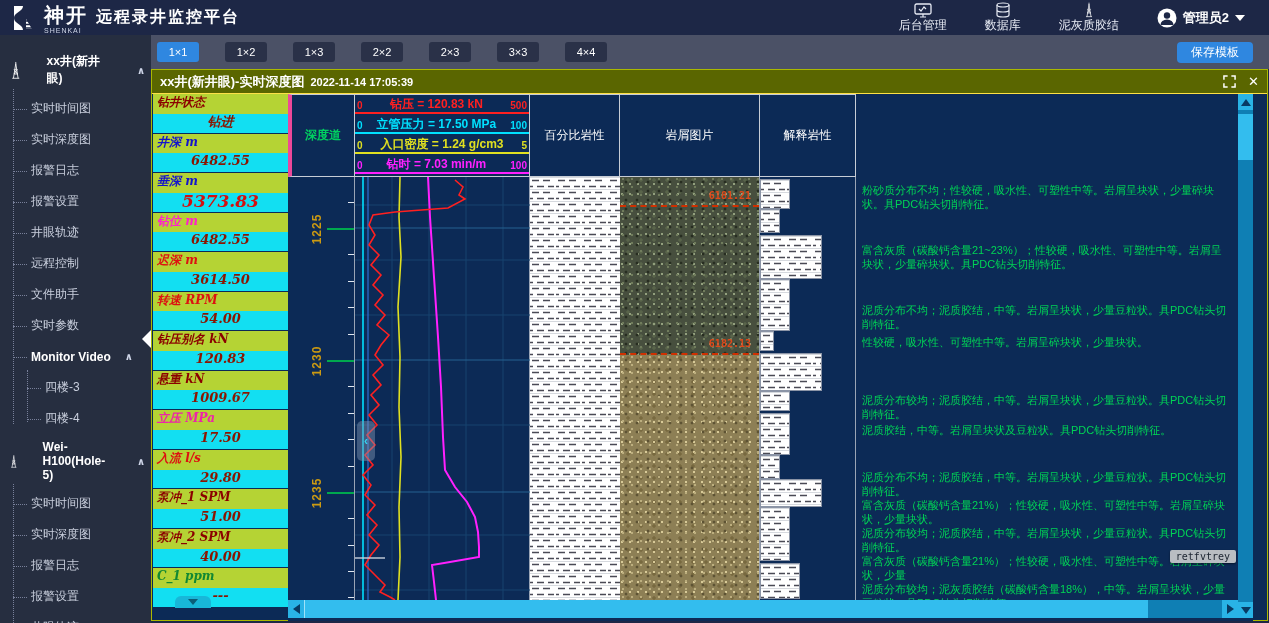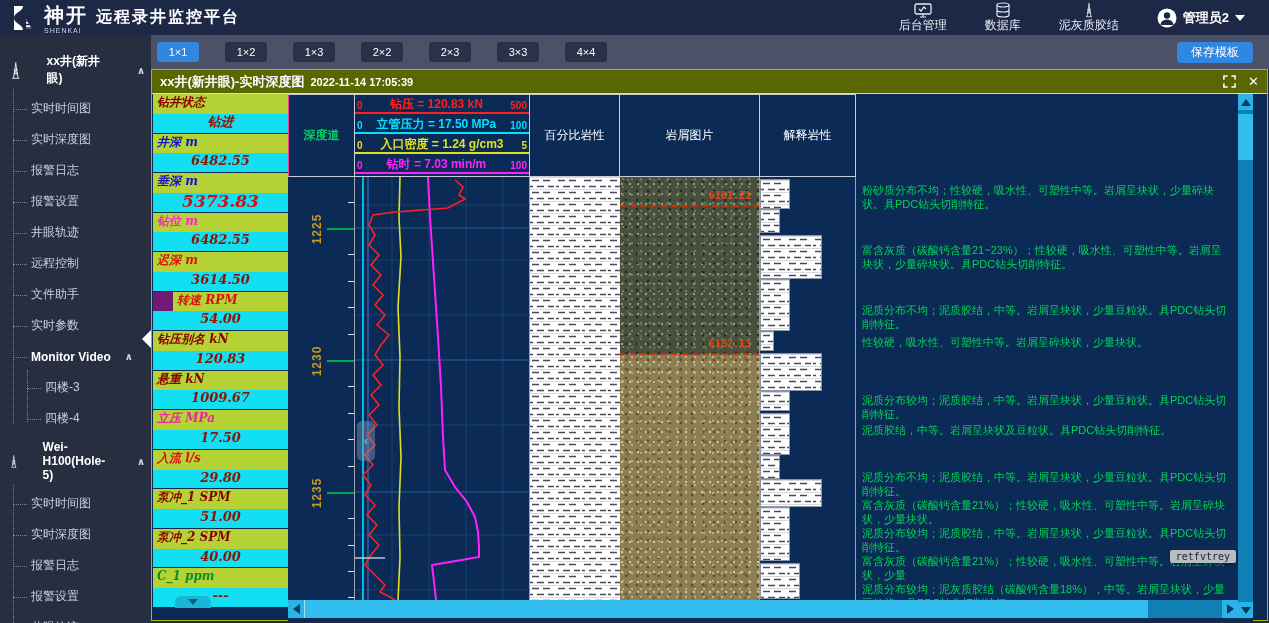--- a/index.html
+++ b/index.html
@@ -43,33 +43,33 @@
 
   
   .panel { position:absolute; left:151px; top:69px; width:1117px; height:552px; border:1px solid #aab800; background:#0c2a56; z-index:10; }
   .panel-titlebar { position:absolute; left:0; top:0; width:100%; height:24px; background:#5a6600; display:flex; align-items:center; padding:0 8px; color:#fff; border-bottom:1px solid #fde047; }
   .panel-title { font-size:13px; font-weight:bold; }
   .panel-time { font-size:11px; margin-left:6px; font-weight:bold; }
   .titlebar-icons { margin-left:auto; display:flex; align-items:center; gap:12px; }
   .tb-icon { color:#fff; cursor:pointer; font-size:13px; line-height:1; }
 
   
-  .params { position:absolute; left:1px; top:24px; width:135px; height:514px; display:flex; flex-direction:column; background:#701a75; }
+  .params { position:absolute; left:1px; top:24px; width:135px; height:514px; display:flex; flex-direction:column; background:#000000; }
   .param-row { flex:1; display:flex; flex-direction:column; border-bottom:1px solid #0c2a56; }
   .param-label { flex:1; background:#b5d334; font-size:12px; font-weight:bold; font-style:italic; font-family:"DejaVu Serif",serif; padding:1px 0 0 4px; line-height:1.2; white-space:nowrap; }
   .param-value { flex:1; background:#12dff2; color:#8b1500; font-size:13px; font-weight:bold; font-style:italic; font-family:"DejaVu Serif",serif; text-align:center; line-height:1.3; }
   .param-value.big { font-size:17px; color:#d40f0f; line-height:1.0; }
   .param-toggle { position:absolute; left:22px; bottom:0px; width:36px; height:12px; background:#18b7d8; border-radius:6px 6px 0 0; display:flex; align-items:center; justify-content:center; cursor:pointer; }
   .param-toggle .tri { width:0; height:0; border-left:5px solid transparent; border-right:5px solid transparent; border-top:6px solid #0a5f78; }
 
   
   .chart { position:absolute; left:136px; top:24px; width:965px; height:527px; background:#0c2a56; }
   .chart-header { position:absolute; left:0; top:0; width:965px; height:83px; display:flex; }
   .hcell { border:1px solid #c7cdd6; border-left:none; color:#fff; font-size:12px; display:flex; align-items:center; justify-content:center; }
-  .hcell.first { border-left:1px solid #ec4899; }
+  .hcell.first { border-left:4px solid #ec4899; }
   .depth-hcell { width:67px; color:#00d060; font-weight:bold; }
   .curve-hcell { width:175px; flex-direction:column; justify-content:space-between; padding:2px 0; }
   .curve-line { width:100%; display:flex; align-items:flex-end; font-size:11px; font-weight:bold; border-bottom:2px solid currentColor; padding:0 2px 0 2px; line-height:1.25; }
   .curve-line .cname { flex:1; text-align:center; font-size:12px; }
   .curve-line .cmin,.curve-line .cmax { font-size:10px; }
   .pct-hcell { width:90px; }
   .photo-hcell { width:140px; }
   .interp-hcell { width:96px; }
   .desc-hcell { width:382px; }
   .vsb-space { width:15px; }
@@ -335,21 +335,21 @@
         </div>
       <div class="param-row">
           <div class="param-label" style="color: rgb(255, 34, 204);">钻位 m</div>
           <div class="param-value">6482.55</div>
         </div>
       <div class="param-row">
           <div class="param-label" style="color: rgb(221, 17, 17);">迟深 m</div>
           <div class="param-value">3614.50</div>
         </div>
       <div class="param-row">
-          <div class="param-label" style="color: rgb(221, 17, 17); margin-left: 20px;">转速 RPM</div>
+          <div class="param-label" style="color: rgb(221, 17, 17);">转速 RPM</div>
           <div class="param-value">54.00</div>
         </div>
       <div class="param-row">
           <div class="param-label" style="color: rgb(139, 0, 0);">钻压别名 kN</div>
           <div class="param-value">120.83</div>
         </div>
       <div class="param-row">
           <div class="param-label" style="color: rgb(139, 0, 0);">悬重 kN</div>
           <div class="param-value">1009.67</div>
         </div>

